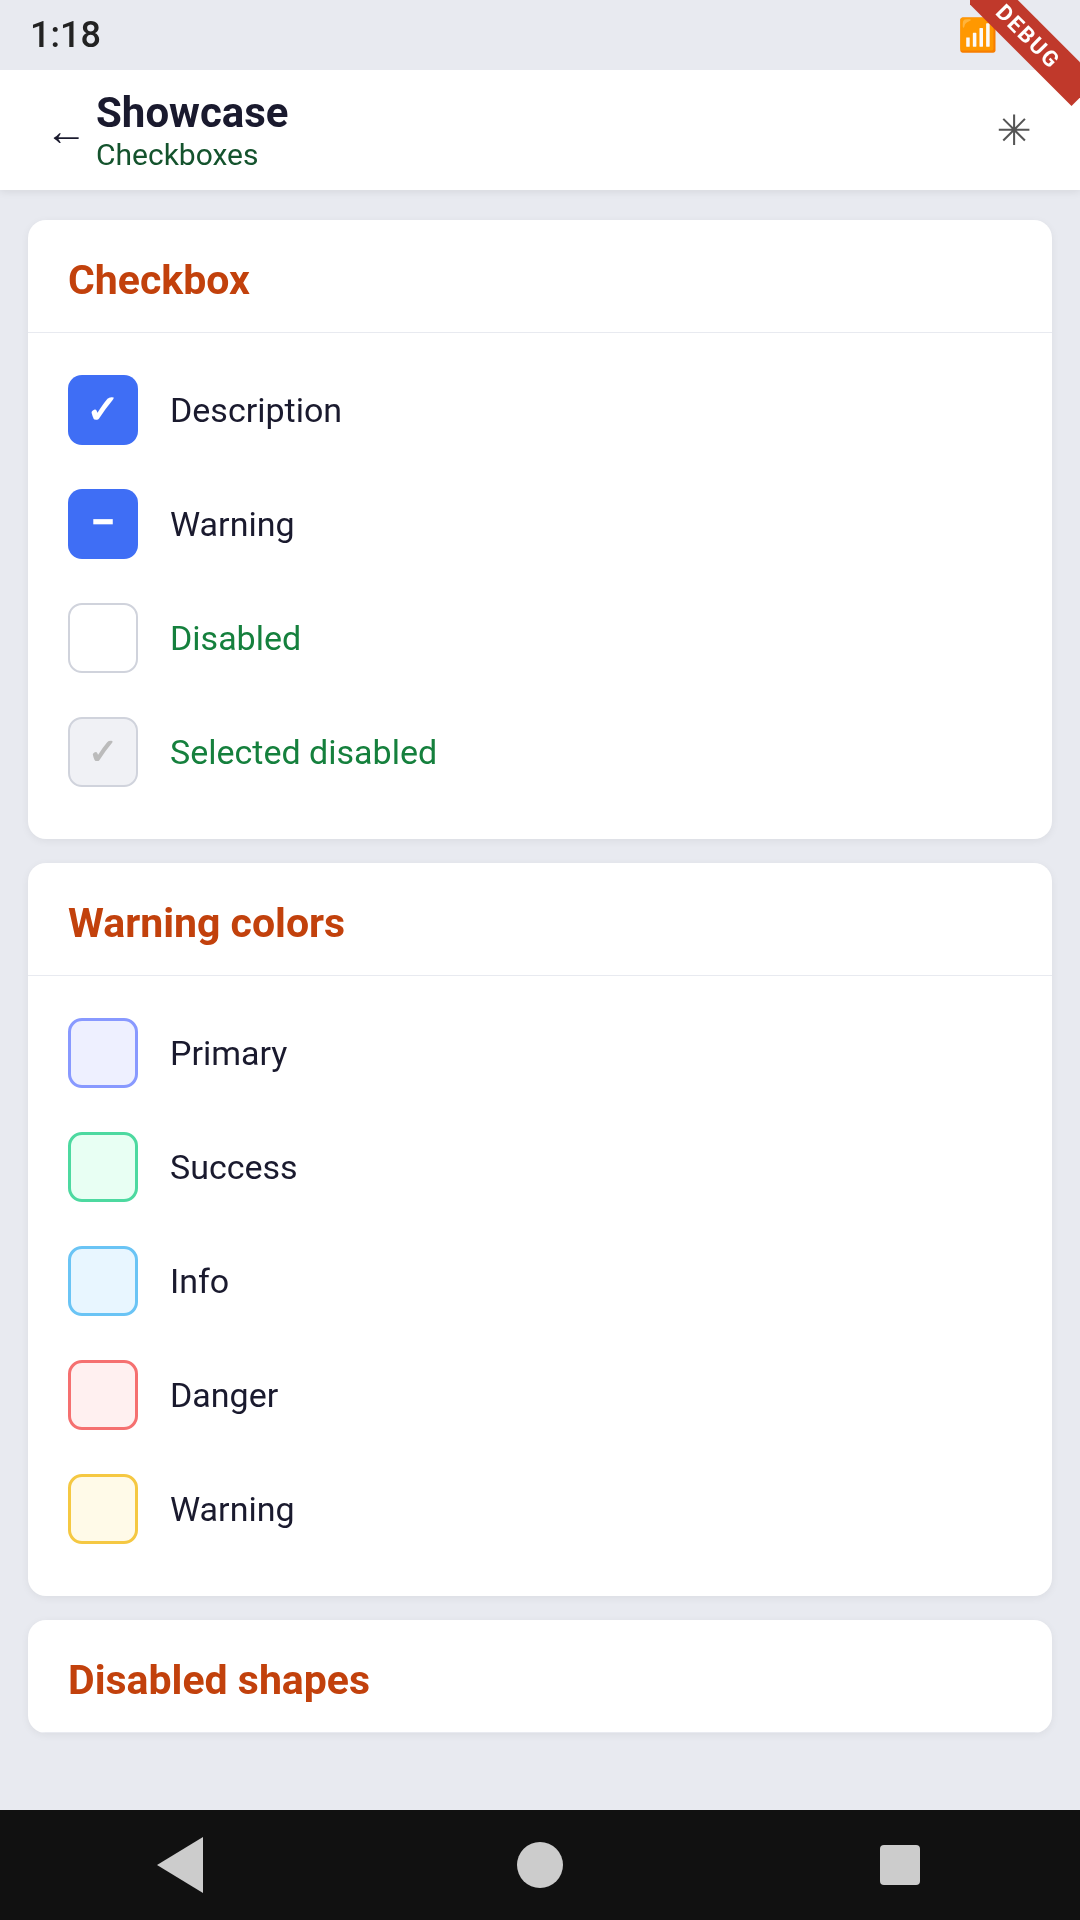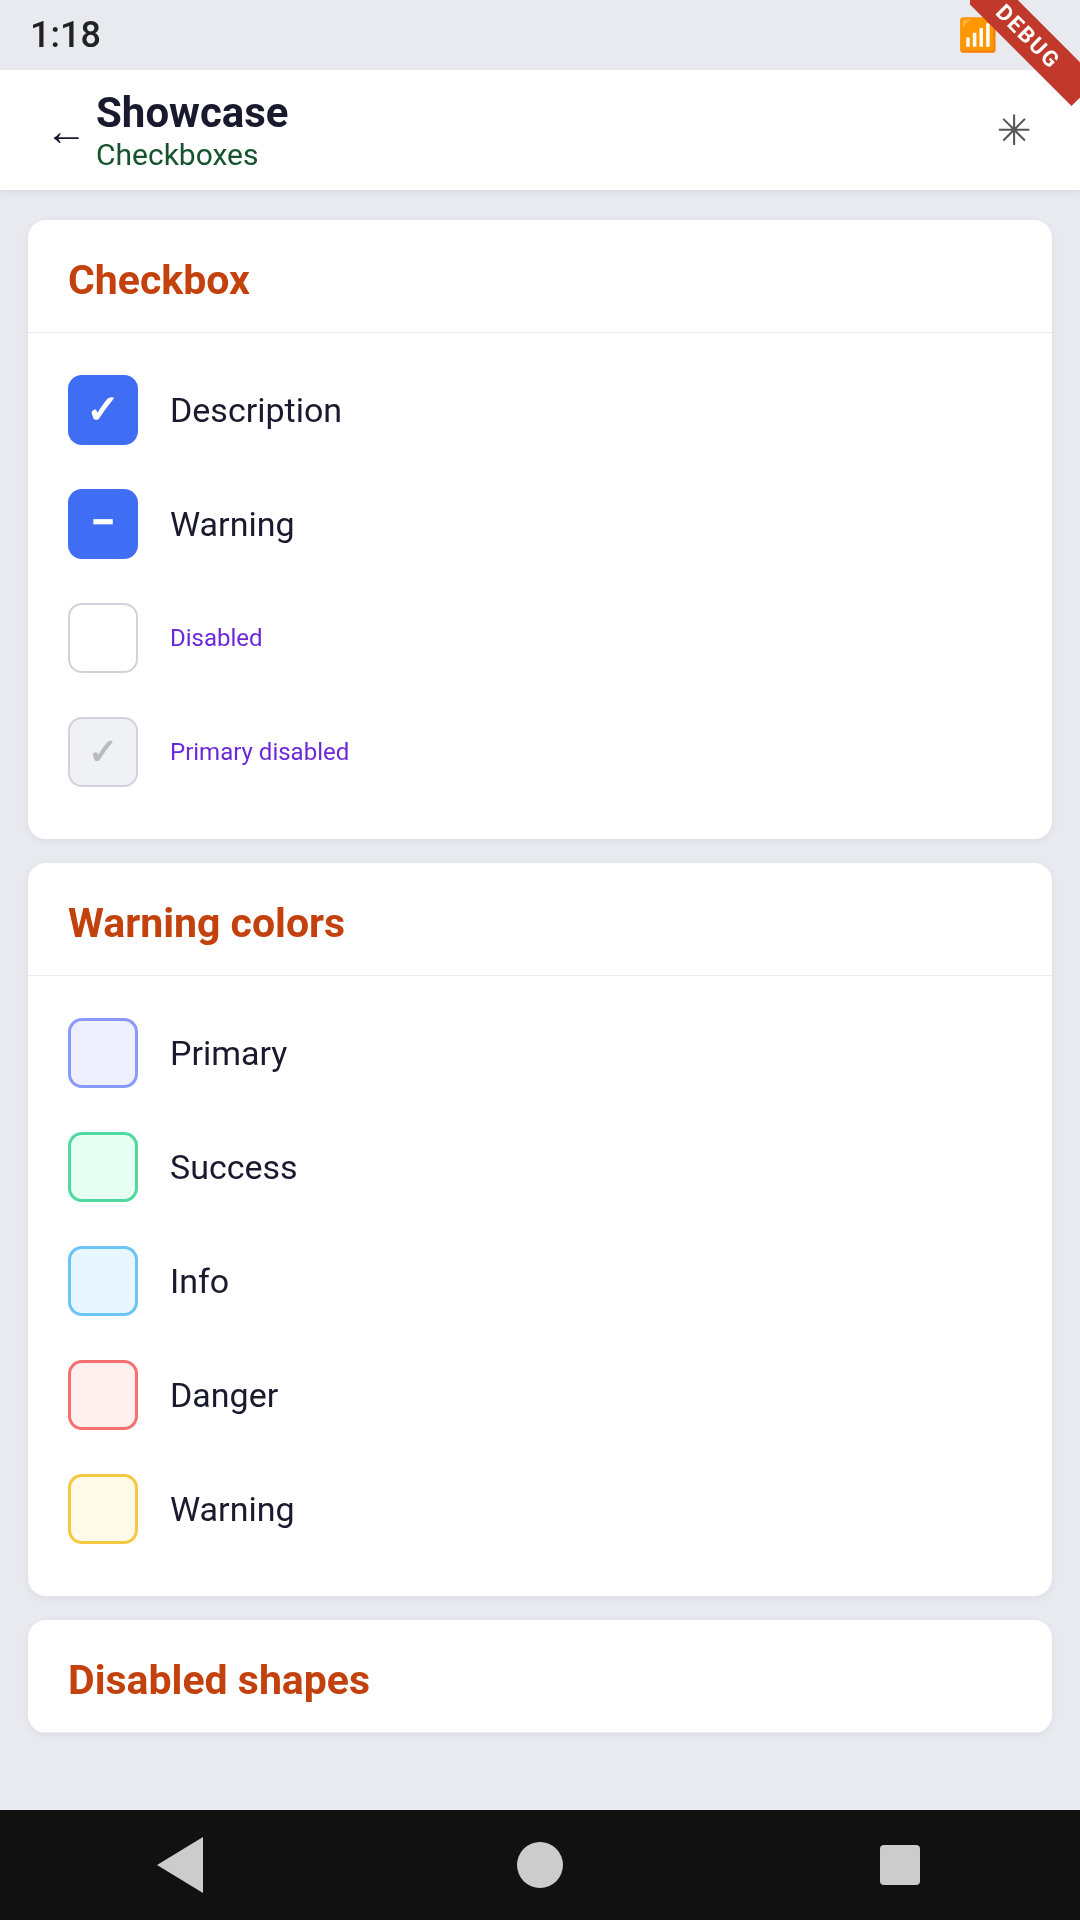--- a/index.html
+++ b/index.html
@@ -141,22 +141,22 @@
       display: flex;
       align-items: center;
       gap: 32px;
       padding: 22px 0;
     }
     .checkbox-label {
       font-size: 34px;
       color: #1a1a2e;
     }
     .checkbox-label-disabled {
-      font-size: 24px;
-      color: #6d28d9;
+      font-size: 34px;
+      color: #15803d;
     }
 
     
     .cb-box {
       width: 70px;
       height: 70px;
       border-radius: 14px;
       display: flex;
       align-items: center;
       justify-content: center;
@@ -326,21 +326,21 @@
       <div class="checkbox-row">
         <div class="cb-box cb-disabled">
         </div>
         <span class="checkbox-label-disabled">Disabled</span>
       </div>
 
       <div class="checkbox-row">
         <div class="cb-box cb-selected-disabled">
           <span class="cb-check-gray">✓</span>
         </div>
-        <span class="checkbox-label-disabled">Primary disabled</span>
+        <span class="checkbox-label-disabled">Selected disabled</span>
       </div>
 
     </div>
   </div>
 
   <div class="card">
     <div class="card-header">
       <span class="card-header-text">Warning colors</span>
     </div>
     <div class="card-body">

